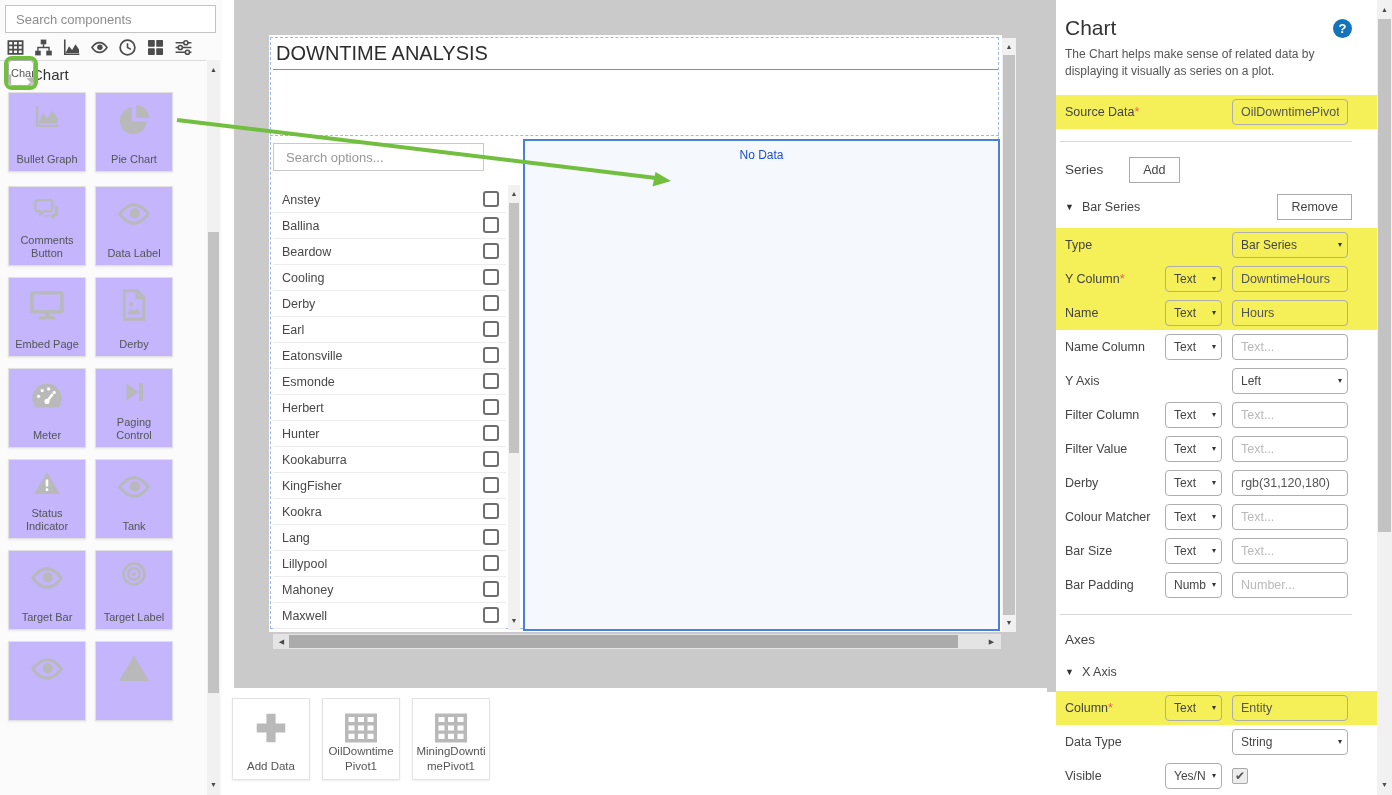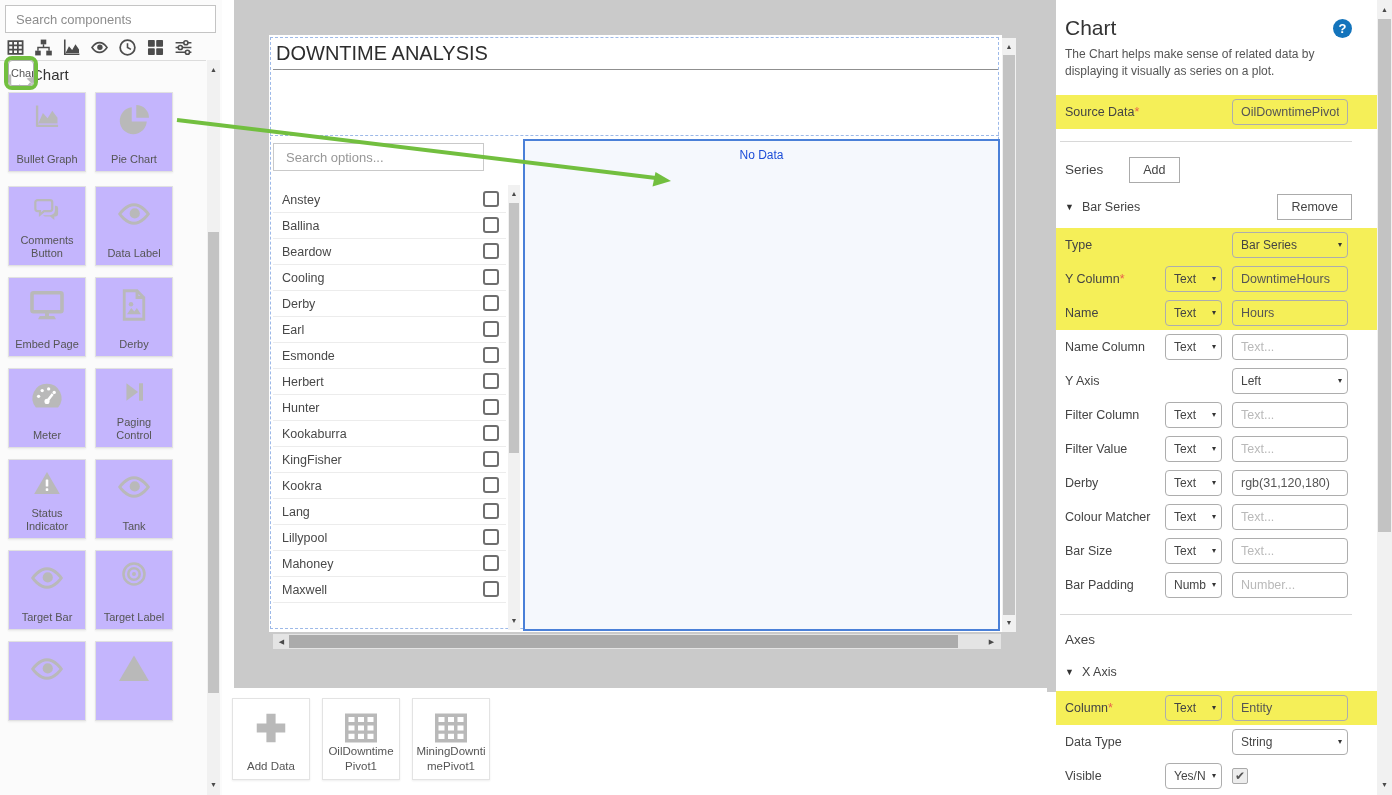--- a/index.html
+++ b/index.html
@@ -358,20 +358,24 @@
             </div>
             <div class="orow">
               <span class="olabel">Derby</span>
               <span class="ocheck"></span>
             </div>
             <div class="orow">
               <span class="olabel">Earl</span>
               <span class="ocheck"></span>
             </div>
             <div class="orow">
+              <span class="olabel">Eatonsville</span>
+              <span class="ocheck"></span>
+            </div>
+            <div class="orow">
               <span class="olabel">Esmonde</span>
               <span class="ocheck"></span>
             </div>
             <div class="orow">
               <span class="olabel">Herbert</span>
               <span class="ocheck"></span>
             </div>
             <div class="orow">
               <span class="olabel">Hunter</span>
               <span class="ocheck"></span>

